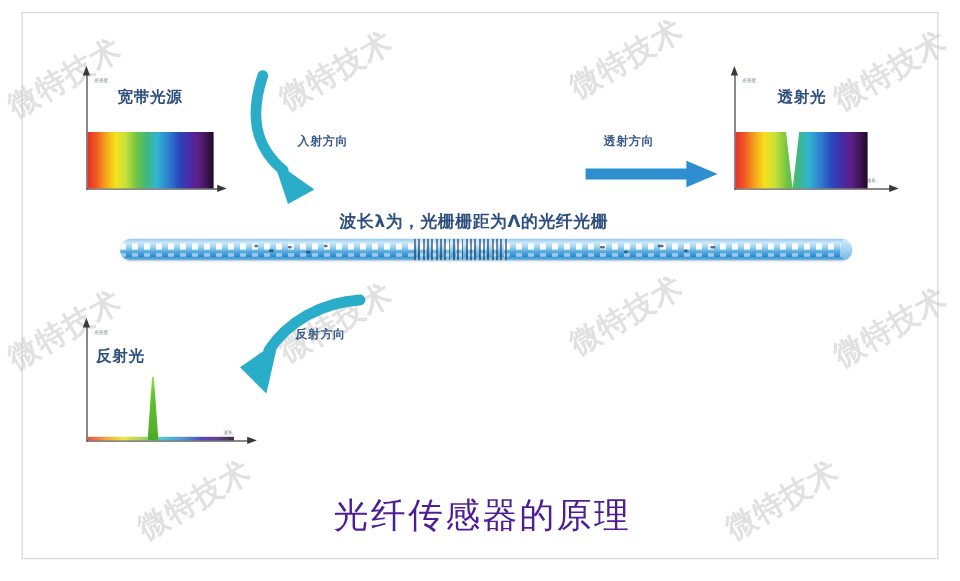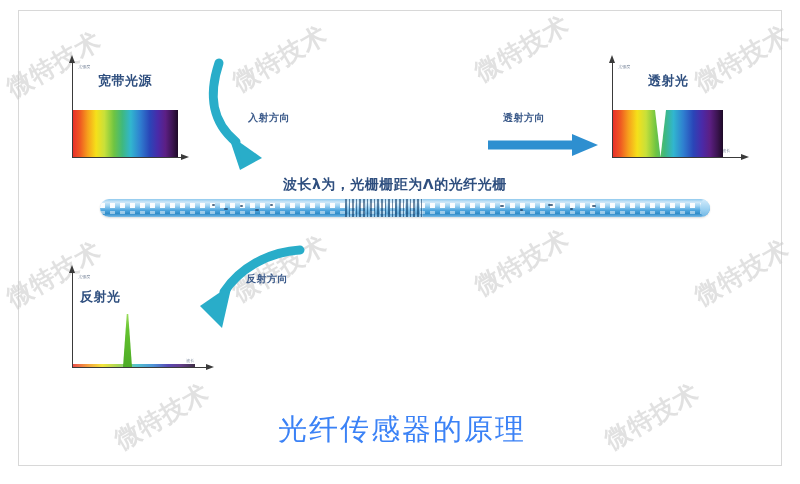--- a/index.html
+++ b/index.html
@@ -182,21 +182,21 @@
     font-size:14px;
     font-weight:bold;
     color:#2f4f7f;
     white-space:nowrap;
     letter-spacing:.5px;
     font-family:"DejaVu Sans",sans-serif;
   }
   .main-title{
     position:absolute;
     font-size:29px;
-    color:#3b82f6;
+    color:#4c1d95;
     white-space:nowrap;
     letter-spacing:2px;
     font-family:"DejaVu Sans",sans-serif;
   }
 </style>
 </head>
 <body>
 
 <div class="canvas">
   <div class="frame"></div>

